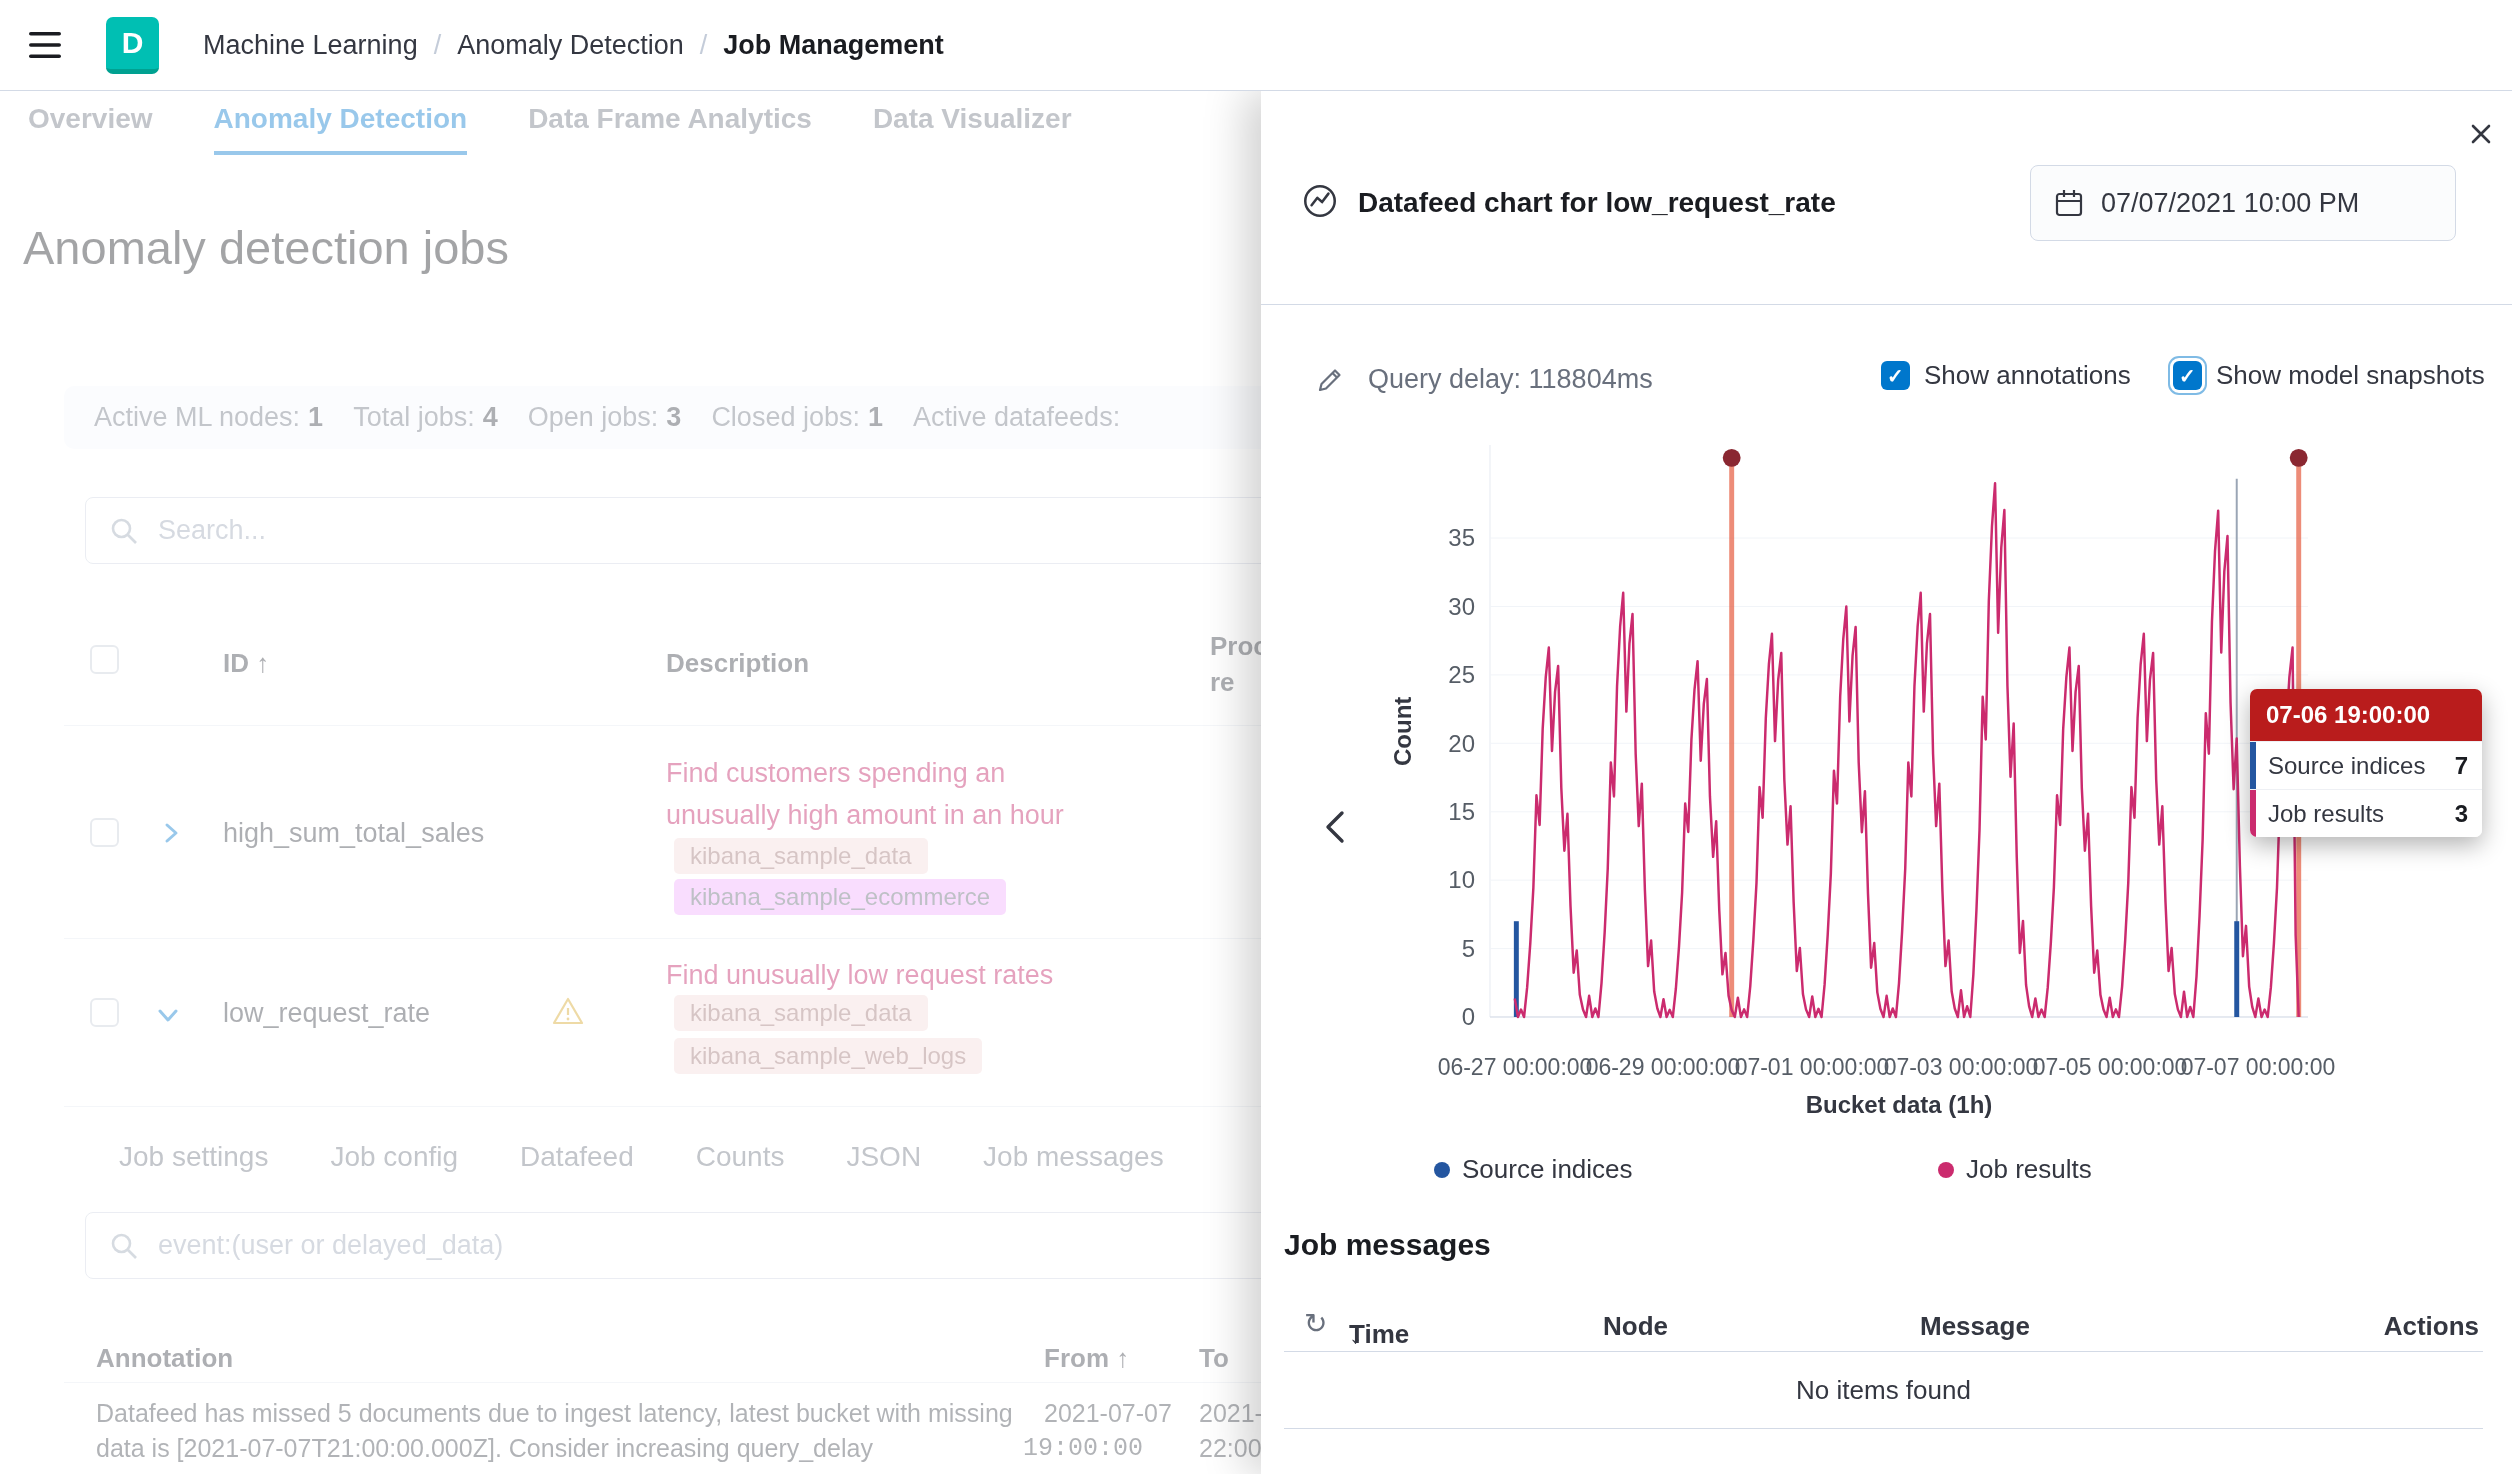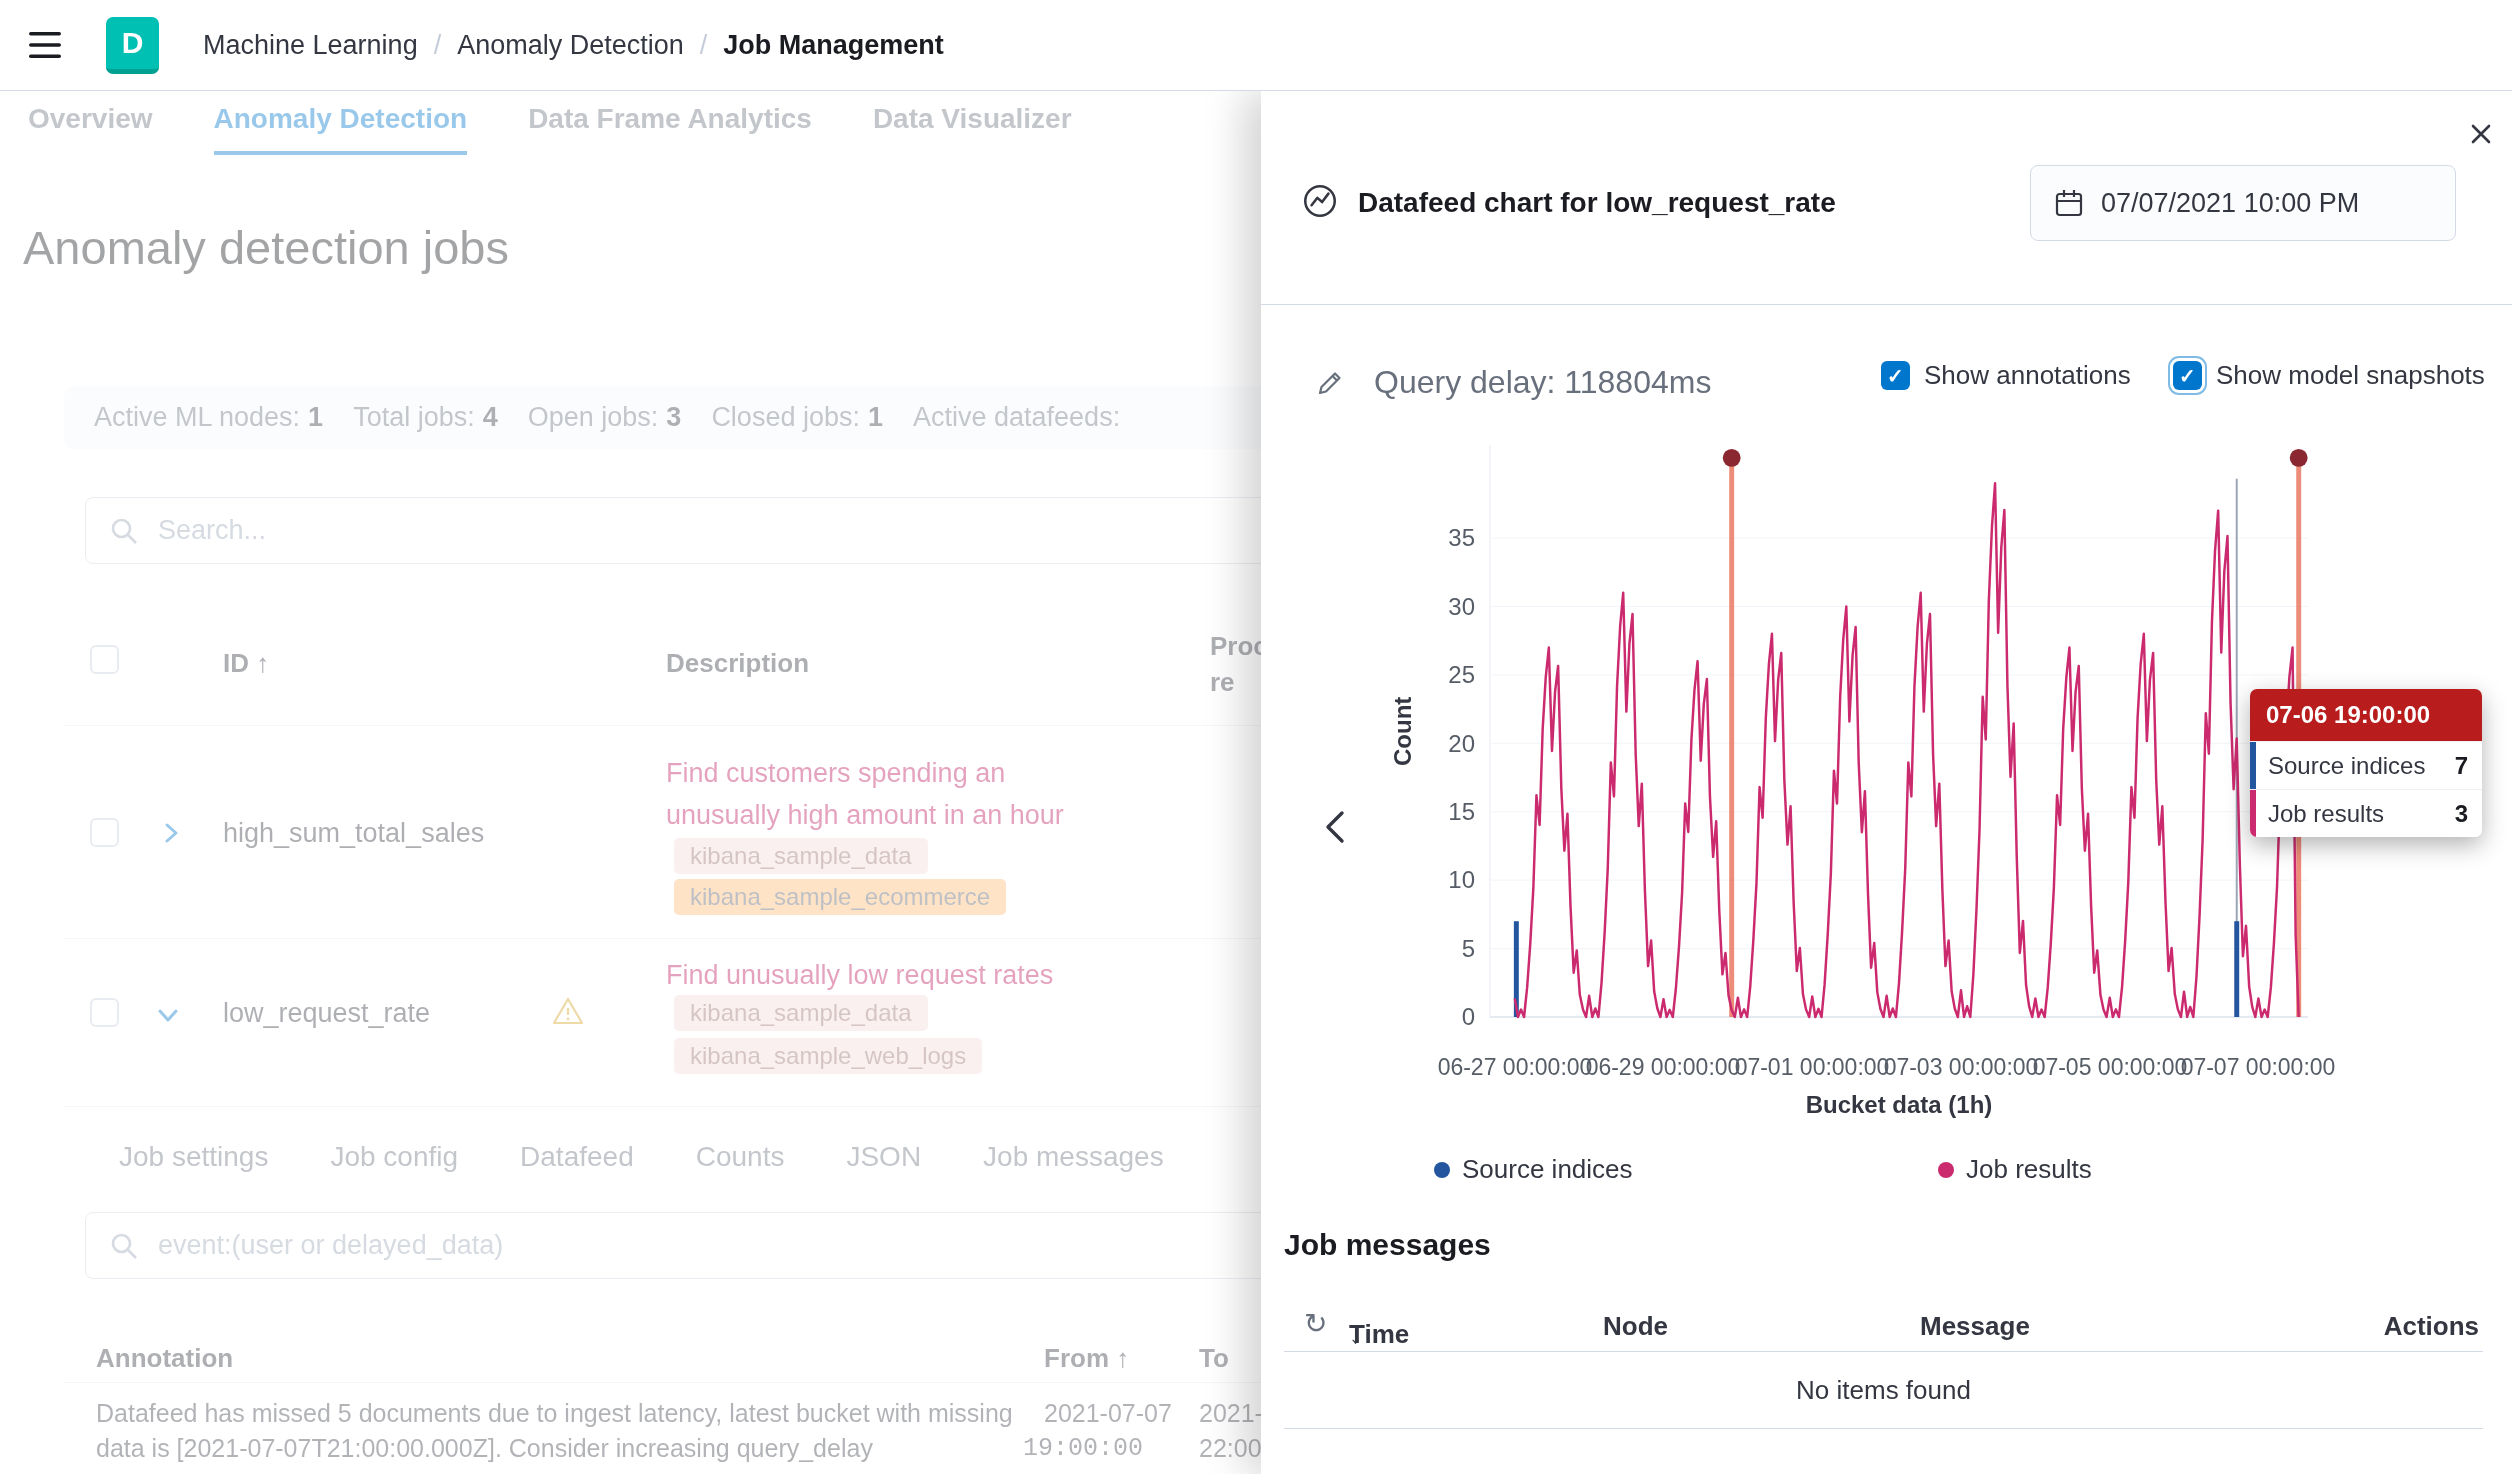--- a/index.html
+++ b/index.html
@@ -30,34 +30,34 @@
   .searchbox{left:85px;width:1445px;height:67px;border:1px solid #ccd3e0;border-radius:8px;background:#fff;display:flex;align-items:center;gap:18px;padding:0 22px;}
   .searchbox input{border:none;outline:none;flex:1;font-family:inherit;font-size:27px;color:#343741;background:transparent;}
   .searchbox input::placeholder{color:#98a2b3;}
   .hline{position:absolute;height:1px;background:#e3e8f0;left:64px;width:1485px;}
   .tcheck{width:29px;height:29px;border:2px solid #c6ccd8;border-radius:6px;background:#fff;display:inline-block;}
   .th{font-size:26px;font-weight:700;color:#343741;line-height:36px;}
   .cell{font-size:27px;color:#343741;}
   .desc{font-size:27px;color:#be185d;line-height:42px;}
   .badge{position:absolute;height:36px;border-radius:5px;display:inline-flex;align-items:center;padding:0 16px;font-size:24px;white-space:nowrap;}
   .badge.pink{background:#f3dada;color:#9a6f6f;}
-  .badge.gray{background:#fdba74;color:#5c6370;}
+  .badge.gray{background:#f0abfc;color:#5c6370;}
   .rowbtn{background:none;border:none;cursor:pointer;padding:0;}
   .detail-tabs{position:absolute;left:119px;top:1141px;display:flex;gap:62px;font-size:28px;color:#69707d;}
   .detail-tab{cursor:pointer;}
   .ann-th{position:absolute;font-size:26px;font-weight:700;color:#343741;}
   .ann-td{position:absolute;font-size:25px;color:#3e434b;white-space:nowrap;}
 
   
   .close-btn{position:absolute;right:12px;top:24px;width:40px;height:40px;background:none;border:none;cursor:pointer;}
   .fly-header{position:absolute;left:39px;top:77px;height:69px;display:flex;align-items:center;gap:18px;}
   .fly-header h2{font-size:28px;font-weight:700;color:#1a1c21;}
   .datepicker{position:absolute;left:769px;top:74px;width:426px;height:76px;background:#fbfcfd;border:1px solid #d3dae6;border-radius:8px;display:flex;align-items:center;gap:16px;padding:0 22px;font-size:27px;color:#343741;cursor:pointer;}
   .fly-divider{position:absolute;left:0;right:0;top:213px;height:1px;background:#d3dae6;}
-  .query-delay{position:absolute;left:55px;top:273px;display:flex;align-items:center;gap:30px;font-size:32px;color:#69707d;}
+  .query-delay{position:absolute;left:55px;top:273px;display:flex;align-items:center;gap:24px;font-size:27px;color:#69707d;}
   .cb{position:absolute;top:269px;display:flex;align-items:center;gap:14px;font-size:26px;color:#343741;cursor:pointer;}
   .cbox{width:29px;height:29px;border-radius:6px;background:#0077cc;color:#fff;display:flex;align-items:center;justify-content:center;font-size:20px;font-weight:700;flex:none;}
   .cbox.focused{outline:2px solid rgba(0,119,204,0.5);outline-offset:3px;}
 
   .ylabel{position:absolute;left:125px;top:354px;height:572px;width:34px;display:flex;align-items:center;justify-content:center;font-weight:700;font-size:24px;color:#343741;writing-mode:vertical-rl;transform:rotate(180deg);}
   .yticks{position:absolute;left:149px;top:354px;width:65px;height:572px;}
   .ytick{position:absolute;right:0;font-size:24px;color:#565d66;line-height:30px;}
   .chart-svg{position:absolute;left:229px;top:354px;width:818px;height:572px;overflow:visible;}
   .xticks{position:absolute;left:229px;top:963px;width:818px;height:30px;}
   .xtick{position:absolute;transform:translateX(-50%);font-size:23px;color:#565d66;white-space:nowrap;}

